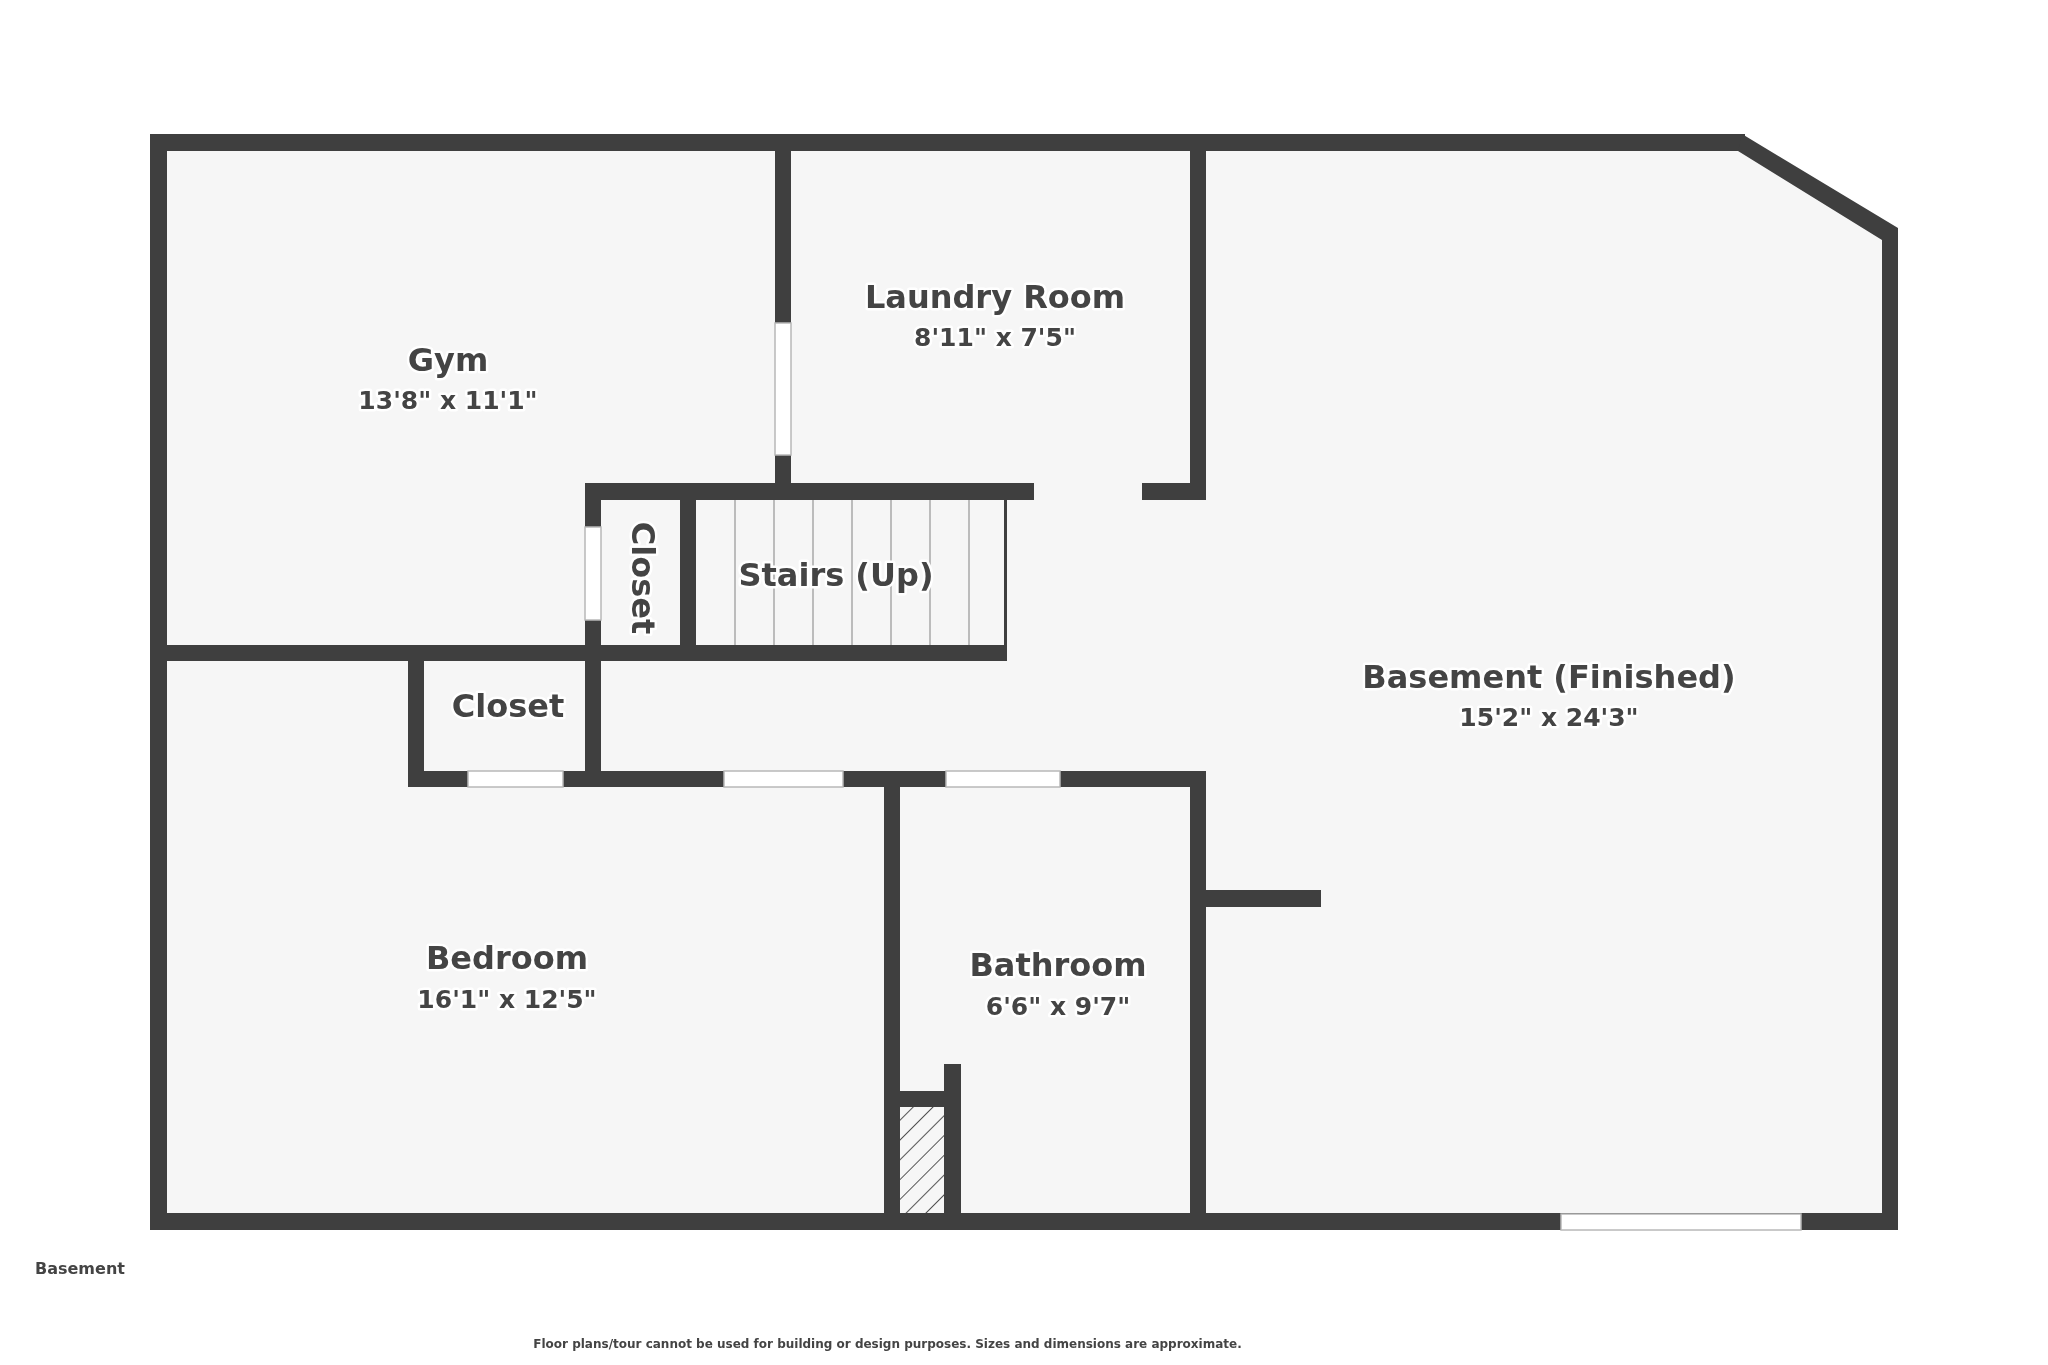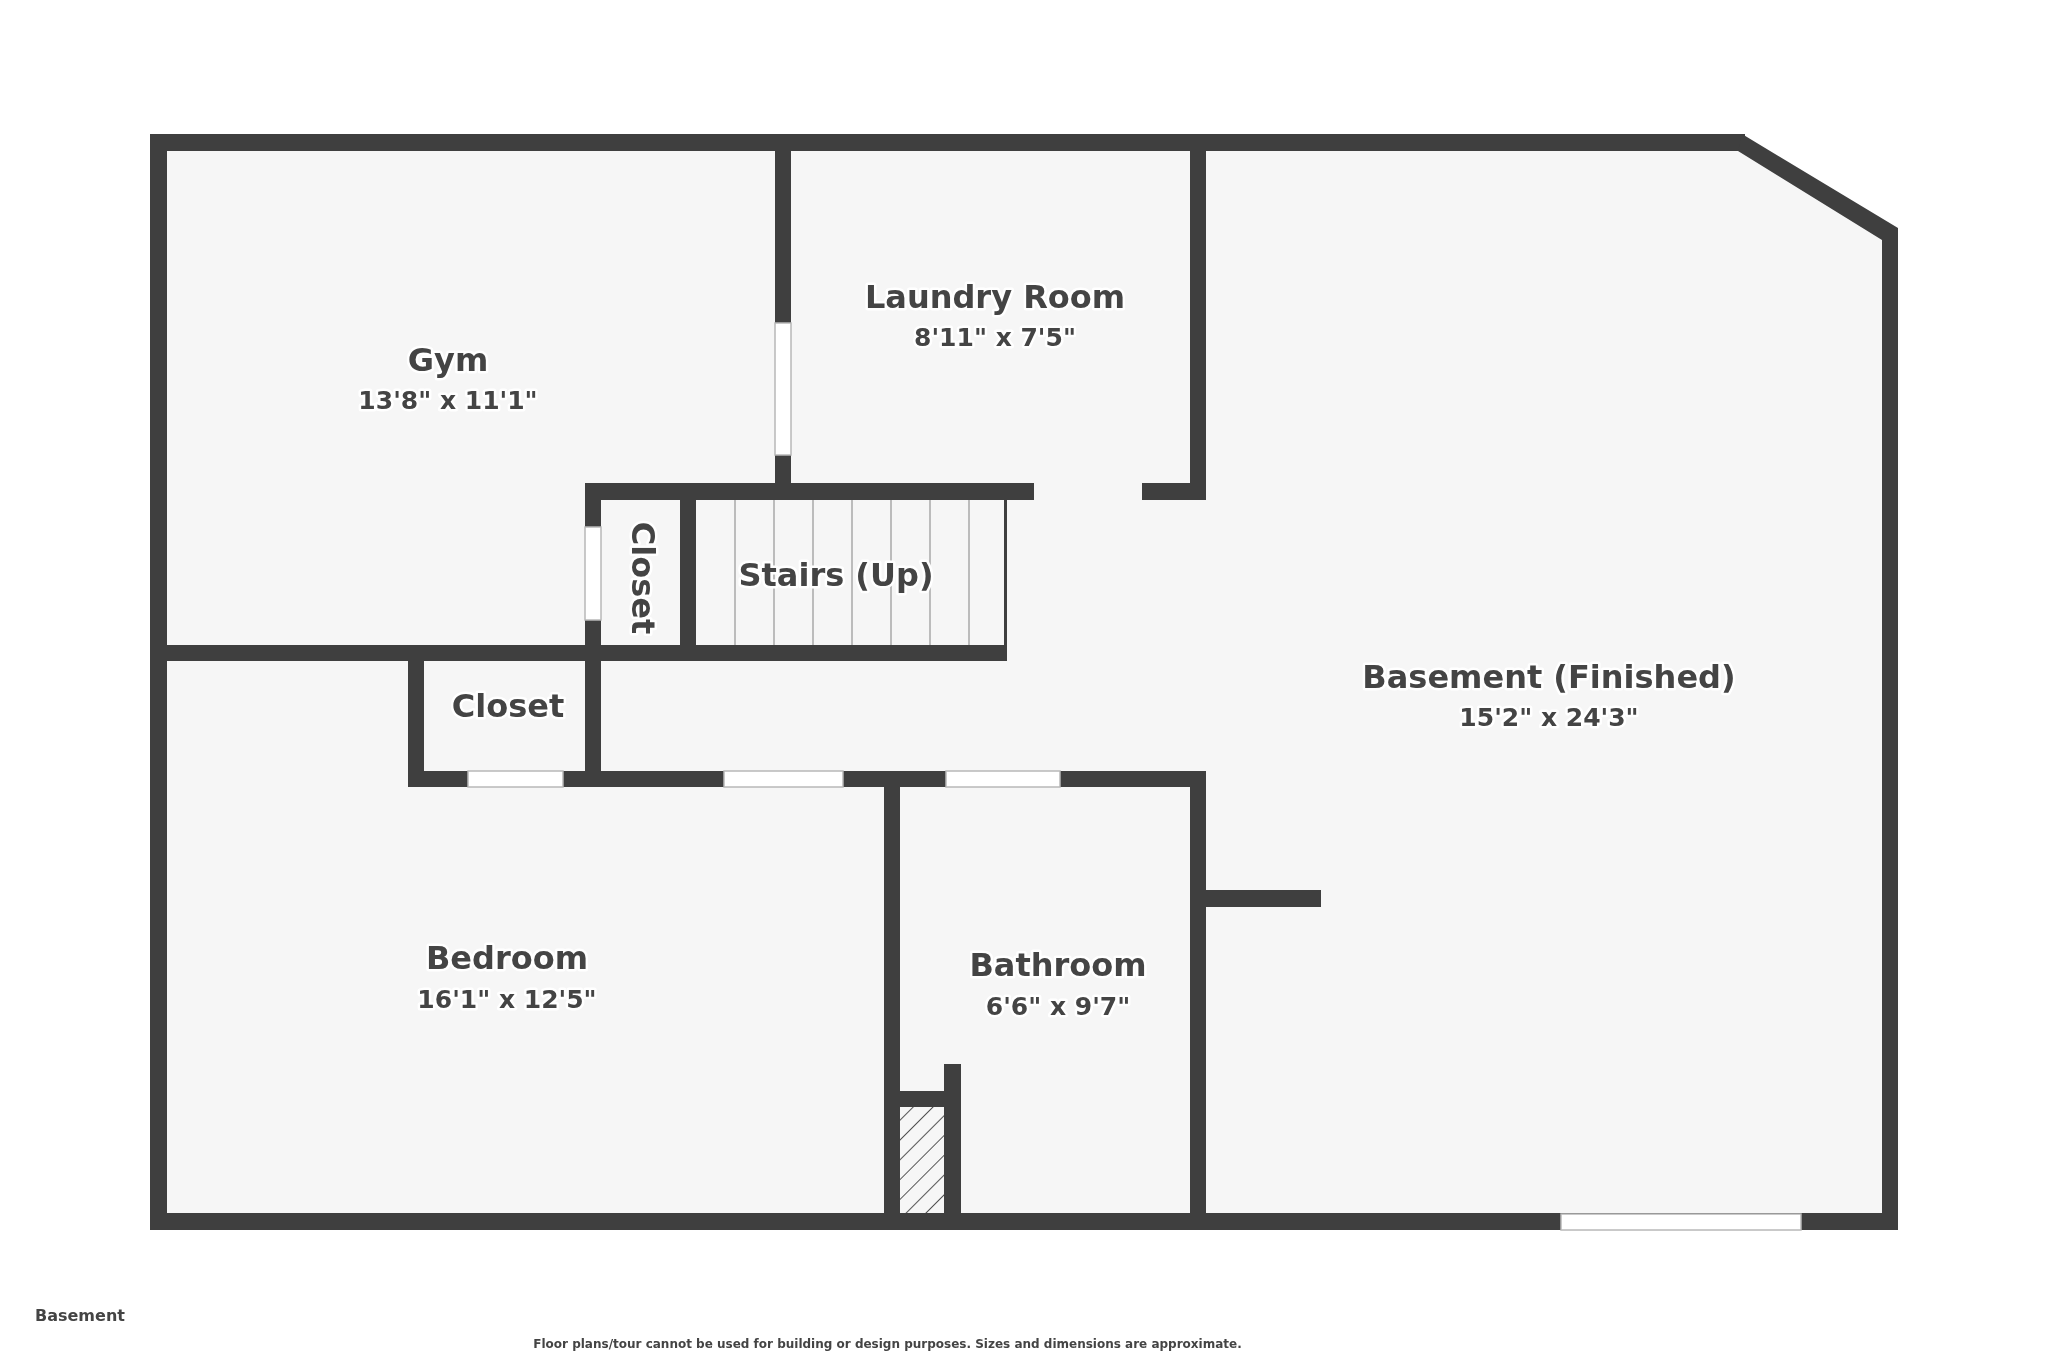--- a/index.html
+++ b/index.html
@@ -4,21 +4,21 @@
 <style>
   html, body { margin:0; padding:0; background:#ffffff; }
   body { width:2048px; height:1365px; position:relative; overflow:hidden; font-family:"DejaVu Sans", "Liberation Sans", sans-serif; }
   svg { position:absolute; left:0; top:0; }
   .wall { fill:#3f3f3f; }
   .floor { fill:#f6f6f6; }
   .opening { fill:#ffffff; stroke:#b8b8b8; stroke-width:1.5; }
   .tread { stroke:#a9a9a9; stroke-width:1.5; }
   .room-title { font-family:"DejaVu Sans", sans-serif; font-weight:bold; font-size:32px; fill:#444444; text-anchor:middle; paint-order:stroke; stroke:#ffffff; stroke-width:5px; stroke-linejoin:round; }
   .room-dims { font-family:"DejaVu Sans", sans-serif; font-weight:bold; font-size:25px; fill:#444444; text-anchor:middle; paint-order:stroke; stroke:#ffffff; stroke-width:5px; stroke-linejoin:round; }
-  .floor-label { position:absolute; left:35px; top:1306px; font-size:16px; font-weight:bold; color:#444444;text-align:right; }
+  .floor-label { position:absolute; left:35px; top:1259px; font-size:16px; font-weight:bold; color:#444444;text-align:right; }
   .disclaimer { position:absolute; left:0; width:1775px; top:1337px; text-align:center; font-size:12px; font-weight:bold; color:#444444; }
 </style>
 </head>
 <body>
 
 <svg width="2048" height="1365" viewBox="0 0 2048 1365" xmlns="http://www.w3.org/2000/svg">
 
   <polygon class="floor" points="158,142 1745,142 1890,236 1890,1222 158,1222"></polygon>
 
   <g>

